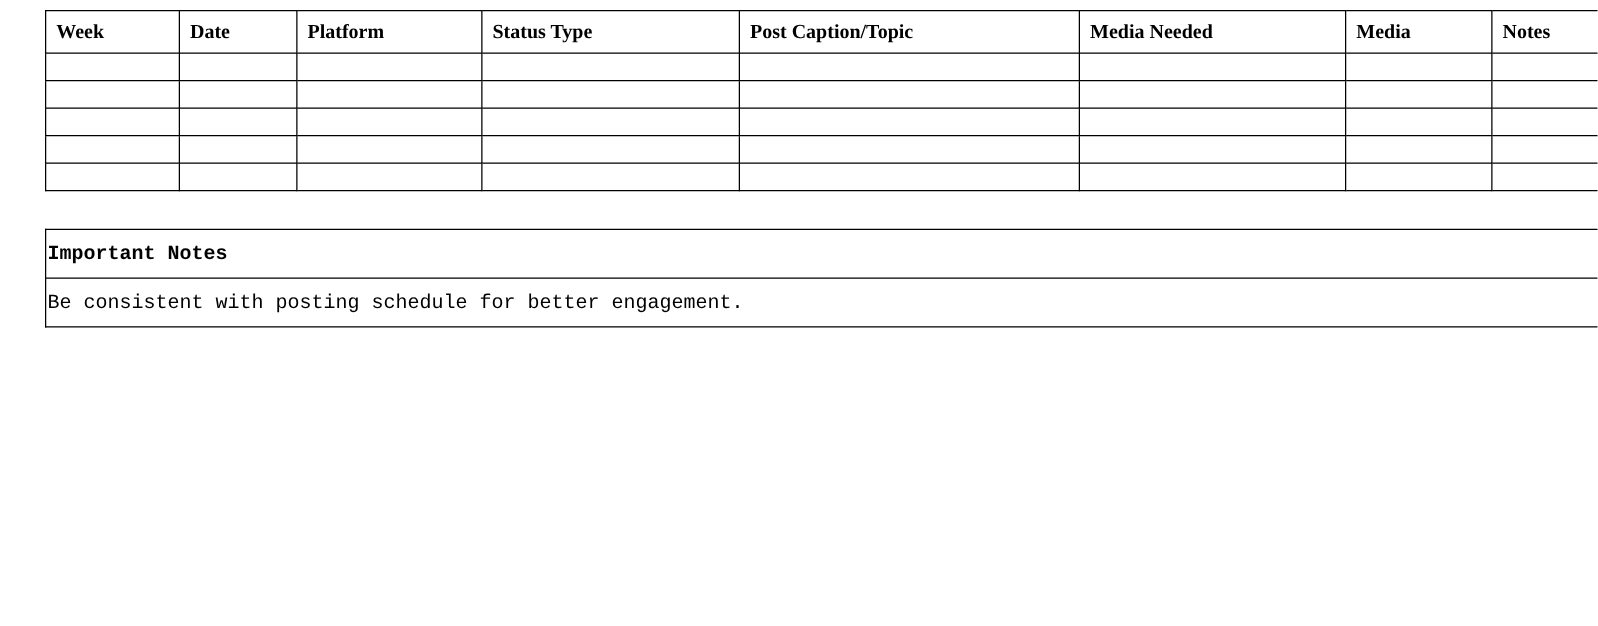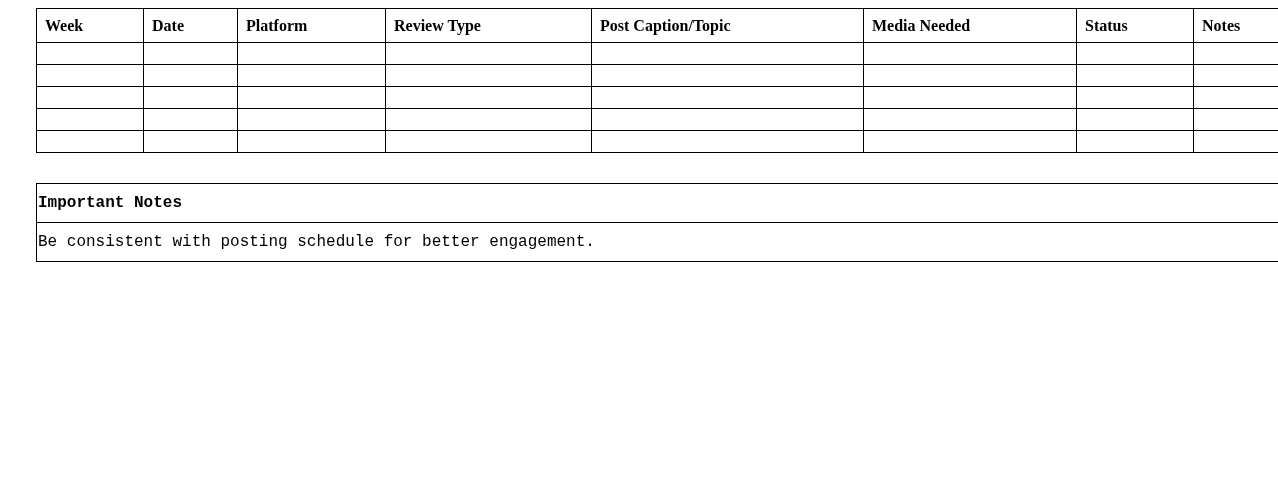--- a/index.html
+++ b/index.html
@@ -74,24 +74,24 @@
     <col class="col-caption">
       <col class="col-media">
       <col class="col-status">
       <col class="col-notes">
   </colgroup>
   <thead>
     <tr>
       <th>Week</th>
       <th>Date</th>
       <th>Platform</th>
-      <th>Review Type</th>
+      <th>Status Type</th>
       <th>Post Caption/Topic</th>
       <th>Media Needed</th>
-      <th>Status</th>
+      <th>Media</th>
       <th>Notes</th>
     </tr>
   </thead>
   <tbody>
     <tr>
       <td></td>
       <td></td>
       <td></td>
       <td></td>
       <td></td>

